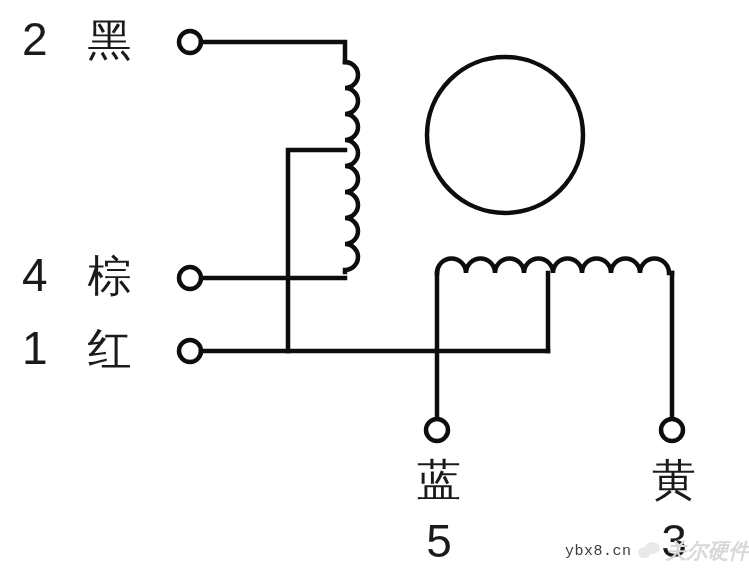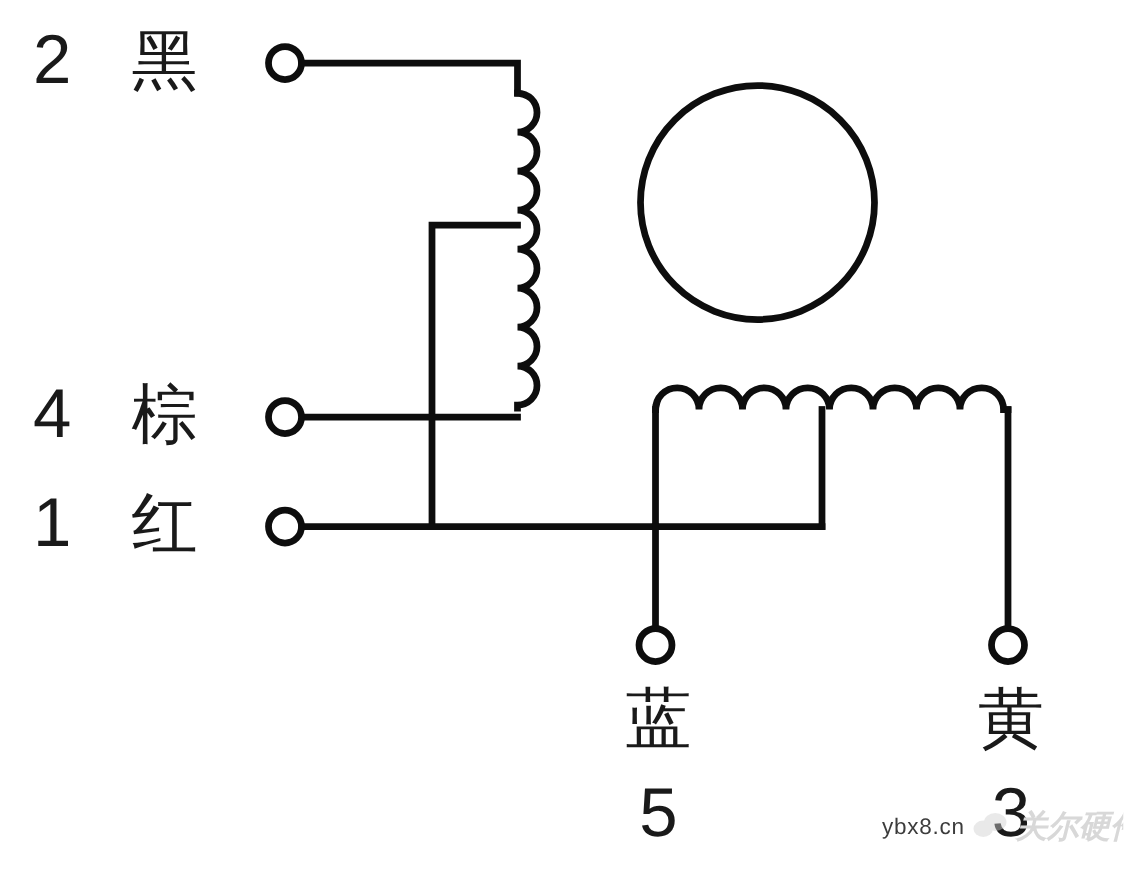--- a/index.html
+++ b/index.html
@@ -58,25 +58,24 @@
     position: absolute;
     left: 565px;
     top: 537px;
     display: flex;
     align-items: center;
     gap: 6px;
     user-select: none;
     pointer-events: none;
   }
   #watermark .wm-url {
-    font-family: Liberation Sans, sans-serif;
+    font-family: Liberation Mono, monospace;
     font-size: 15px;
     color: #3c3c3c;
     letter-spacing: 0.5px;
-    margin-left: 23px;
   }
   #watermark .wm-logo {
     width: 22px;
     height: 18px;
     position: relative;
     opacity: 0.45;
   }
   #watermark .wm-logo::before,
   #watermark .wm-logo::after {
     content: "";

